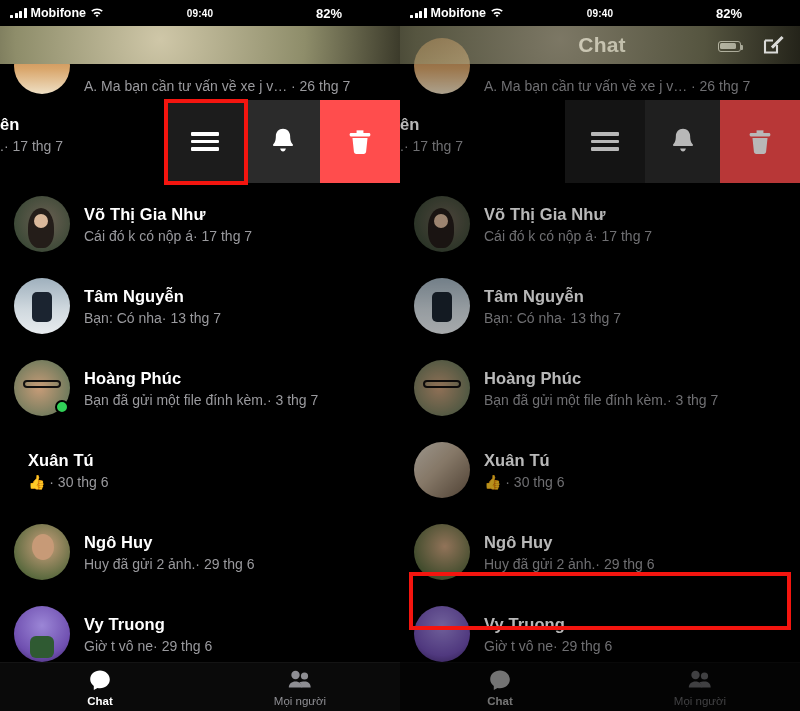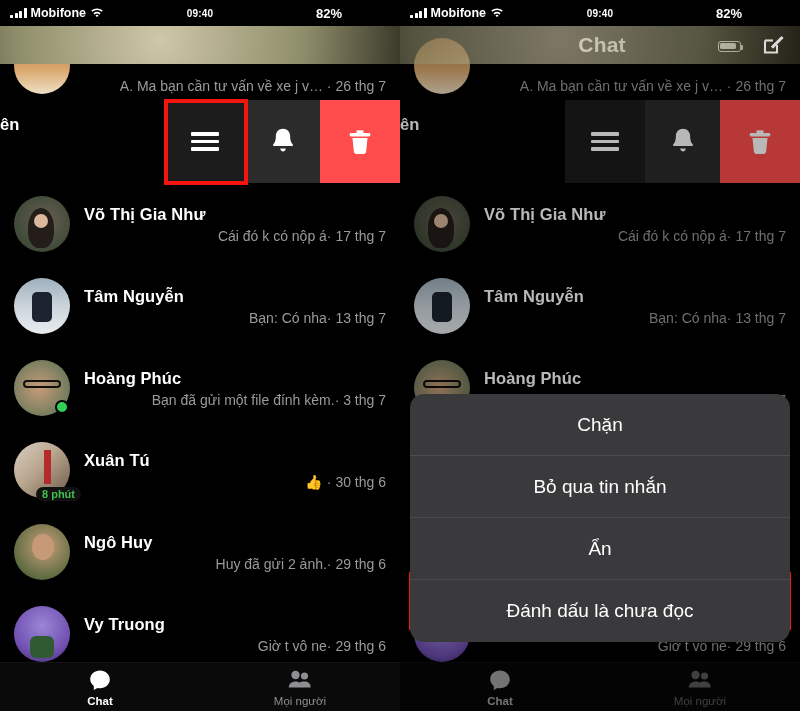--- a/index.html
+++ b/index.html
@@ -43,21 +43,21 @@
   .nav-title{ flex:1; text-align:center; color:#fff; font-size:21px; font-weight:700; letter-spacing:.2px;}
   .compose{ width:26px;height:26px; flex:0 0 auto; display:flex;align-items:center;justify-content:center;}
 
   
   .list { position:absolute; top:64px; left:0; right:0; bottom:0; }
   .row { position:absolute; left:0; right:0; display:flex; align-items:center; padding:0 14px; }
   .avatar { width:56px;height:56px;border-radius:50%; flex:0 0 auto; position:relative; overflow:visible; }
   .avatar .img { width:56px;height:56px;border-radius:50%; overflow:hidden; display:block; position:relative;}
   .meta { margin-left:14px; min-width:0; flex:1; }
   .name { color:#fff; font-size:16.5px; font-weight:700; white-space:nowrap; overflow:hidden; text-overflow:ellipsis; letter-spacing:.1px;}
-  .snippet { color:#9a9a9e; font-size:14px; margin-top:4px; white-space:nowrap; overflow:hidden; text-overflow:ellipsis;text-align:right;}
+  .snippet { color:#9a9a9e; font-size:14px; margin-top:4px; white-space:nowrap; overflow:hidden; text-overflow:ellipsis;}
   .online { position:absolute; right:1px; bottom:2px; width:14px;height:14px;border-radius:50%; background:#31D158; border:2.5px solid #000;}
   .badge-time {
     position:absolute; left:22px; bottom:-3px;
     background:#111; color:#3fbf4f; font-size:11px; font-weight:700;
     padding:1px 6px; border-radius:9px; white-space:nowrap;
   }
 
   
   .swipe-row { position:absolute; left:0; right:0; height:83px; display:flex; justify-content:flex-end; }
   .swipe-btn { display:flex; align-items:center; justify-content:center; }
@@ -213,27 +213,20 @@
           </div>
           <span class="online"></span>
         </div>
         <div class="meta">
           <div class="name">Hoàng Phúc</div>
           <div class="snippet">Bạn đã gửi một file đính kèm.· 3 thg 7</div>
         </div>
       </div>
 
       <div class="row" style="top:365px;height:82px;">
-        <div class="avatar">
-          <div class="img">
-              <div class="ph" style="background:linear-gradient(135deg,#d8cfc2 0%,#b9a68f 45%,#6d5a48 100%);"></div>
-            <div style="position:absolute;left:30px;top:8px;width:7px;height:34px;background:#b52b2b;"></div>
-          </div>
-          <span class="badge-time">8 phút</span>
-        </div>
         <div class="meta">
           <div class="name">Xuân Tú</div>
           <div class="snippet">👍 · 30 thg 6</div>
         </div>
       </div>
 
       <div class="row" style="top:447px;height:82px;">
         <div class="avatar">
           <div class="img">
               <div class="ph" style="background:radial-gradient(circle at 55% 40%,#caa07c,#5d6b40 70%,#38441f);"></div>
@@ -453,23 +446,17 @@
         <svg width="26" height="24" viewBox="0 0 26 24">
           <circle cx="8.5" cy="7" r="4.2" fill="#8e8e93"></circle>
           <circle cx="17.5" cy="8" r="3.6" fill="#8e8e93"></circle>
           <path d="M1.8 19.5c0-3.7 3-5.9 6.7-5.9s6.7 2.2 6.7 5.9z" fill="#8e8e93"></path>
           <path d="M14.5 19.5c0-2.4-.8-4.1-2.1-5.2 1.4-.6 3-.8 5.1-.8 3.4 0 6.2 1.9 6.2 6z" fill="#8e8e93"></path>
         </svg>
         <span class="lbl">Mọi người</span>
       </div>
     </div>
 
-    <div class="sheet" style="top:394px;">
-      <div class="sheet-item">Chặn</div>
-      <div class="sheet-item">Bỏ qua tin nhắn</div>
-      <div class="sheet-item">Ẩn</div>
-      <div class="sheet-item">Đánh dấu là chưa đọc</div>
-    </div>
     <div class="hl-box" style="left:9px;top:572px;width:382px;height:58px;"></div>
 
   </div>
 
 </div>
 
 </body></html>

